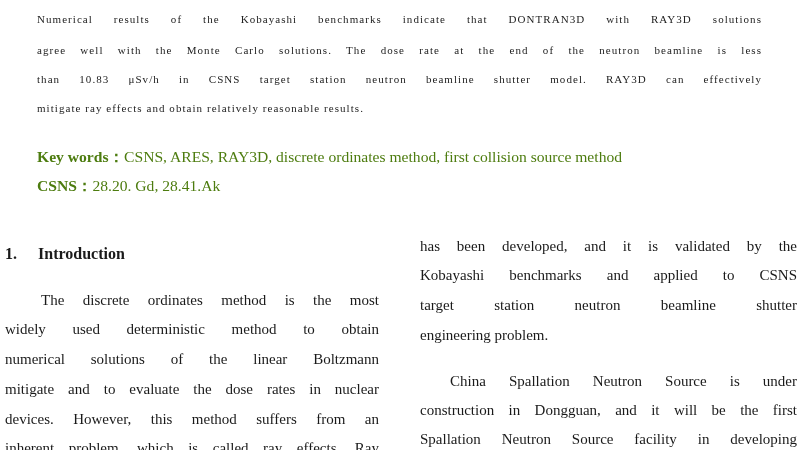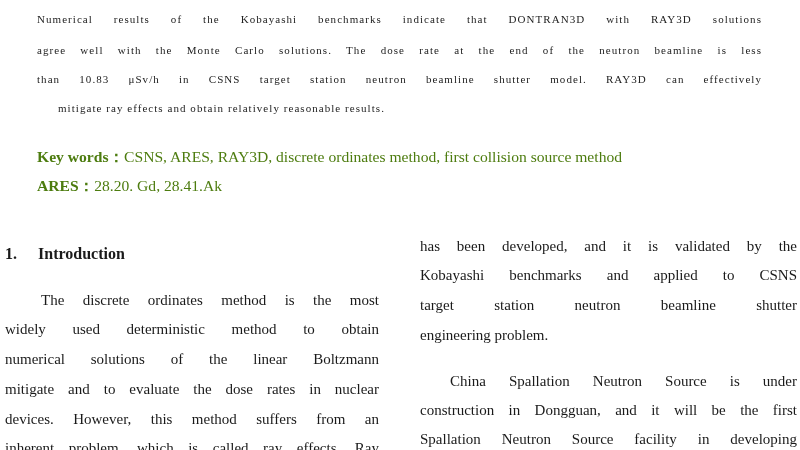--- a/index.html
+++ b/index.html
@@ -6,21 +6,21 @@
   body {
     width: 800px; height: 450px; overflow: hidden; position: relative;
     background: #ffffff; color: #1a1a1a;
     font-family: "Liberation Serif", "DejaVu Serif", serif;
   }
   .abs-line {
     position: absolute; left: 37px; width: 725px;
     font-size: 11px; letter-spacing: 1.05px; white-space: nowrap;
     text-align: justify; text-align-last: justify; line-height: 18px; color: #222;
   }
-  .abs-line.last { text-align-last: left; margin-left: 21px; }
+  .abs-line.last { text-align-last: left; }
   .abs-cut {
     position: absolute; left: 37px; width: 725px; top: -12px;
     font-size: 14.2px; letter-spacing: 1.05px; white-space: nowrap; color: #222; line-height: 18px;
   }
   .kw {
     position: absolute; left: 37px; font-size: 15.6px; line-height: 18px; white-space: nowrap; color: #4d7c0f;
   }
   .kw b { font-weight: bold; }
   .heading {
     position: absolute; left: 5px; top: 242px; font-size: 16px; font-weight: bold; line-height: 24px; white-space: nowrap;
@@ -42,21 +42,21 @@
 <div class="abs-cut" style="opacity:0.0;">Neutron beamline shielding problems with the first collision source method (FCS), a ray-tracing code</div>
 <div class="abs-line" style="top:10px;">Numerical results of the Kobayashi benchmarks indicate that DONTRAN3D with RAY3D solutions</div>
 <div class="abs-line" style="top:41px;">agree well with the Monte Carlo solutions. The dose rate at the end of the neutron beamline is less</div>
 <div class="abs-line" style="top:70px;">than 10.83 μSv/h in CSNS target station neutron beamline shutter model. RAY3D can effectively</div>
 <div class="abs-line last" style="top:99px;">mitigate ray effects and obtain relatively reasonable results.</div>
 
 <div class="kw" style="top:148px;">
   <b>Key words：</b><span>CSNS, ARES, RAY3D, discrete ordinates method, first collision source method</span>
 </div>
 <div class="kw" style="top:177px;">
-  <b>ARES：</b><span>28.20. Gd, 28.41.Ak</span>
+  <b>CSNS：</b><span>28.20. Gd, 28.41.Ak</span>
 </div>
 
 <div class="heading">
   <span class="num">1.</span><span>Introduction</span>
 </div>
 
 <div class="col-line col-left indent" style="top:290px;">The discrete ordinates method is the most</div>
 <div class="col-line col-left" style="top:319px;">widely used deterministic method to obtain</div>
 <div class="col-line col-left" style="top:349px;">numerical solutions of the linear Boltzmann</div>
 <div class="col-line col-left" style="top:379px;">mitigate and to evaluate the dose rates in nuclear</div>

